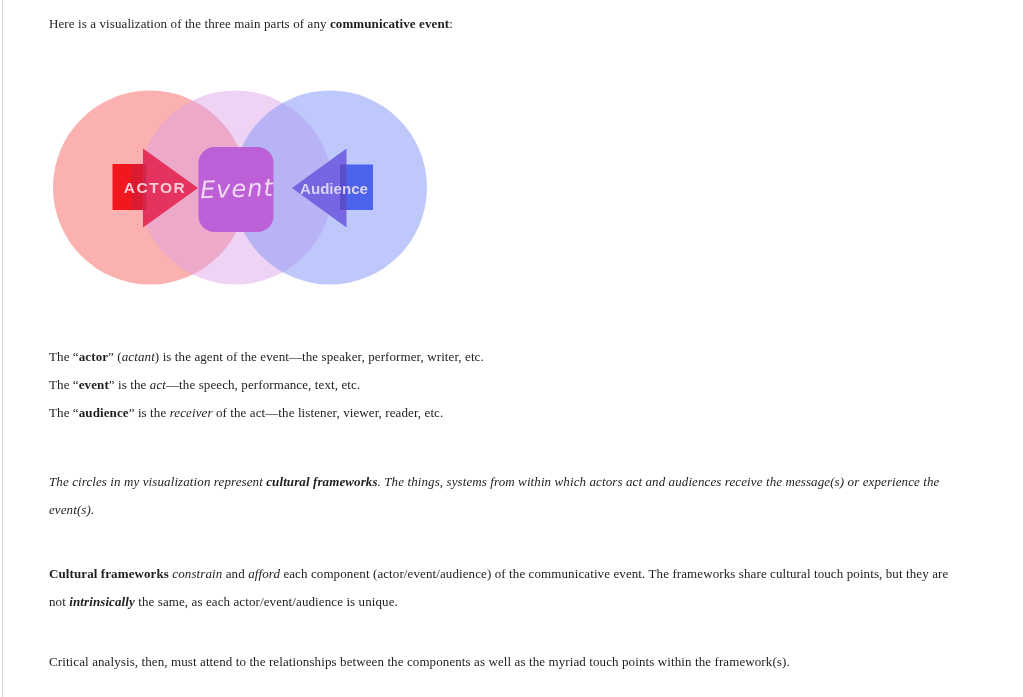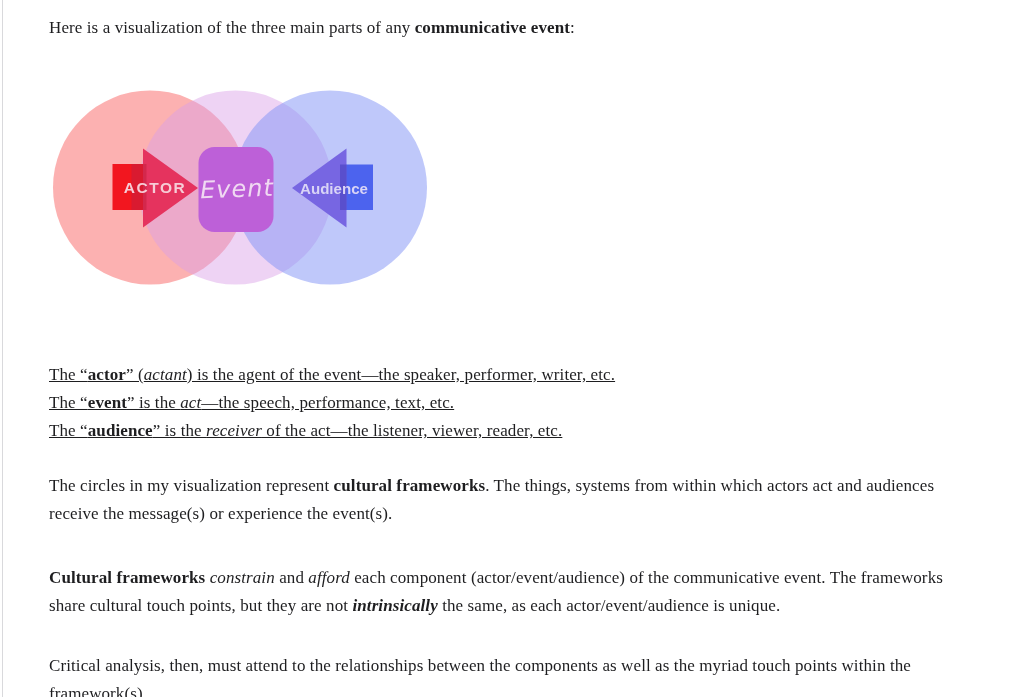--- a/index.html
+++ b/index.html
@@ -5,25 +5,25 @@
   html,body{margin:0;padding:0;}
   body{
     width:1023px;height:697px;position:relative;overflow:hidden;
     background:#ffffff;
     font-family:"Liberation Serif","DejaVu Serif",serif;
     color:#1e1e20;
   }
   .left-edge{position:absolute;left:2px;top:0;width:1px;height:697px;background:#d9d9dc;}
   .textblock{
     position:absolute;left:49px;width:916px;
-    font-size:17px;line-height:28px;letter-spacing:0.1px;
+    font-size:13px;line-height:28px;letter-spacing:0.1px;
   }
   #intro{top:-3px;}
-  #defs{top:344px;text-decoration:underline;}
-  #para-frameworks{top:455px;}
+  #defs{top:330px;}
+  #para-frameworks{top:455px;font-style:italic;}
   #para-cultural{top:547px;}
   #para-critical{top:635px;}
   #diagram{position:absolute;left:40px;top:72px;}
   .actor-label-text{
     font-family:"Liberation Sans","DejaVu Sans",sans-serif;
     font-weight:bold;font-size:15.5px;letter-spacing:1.5px;
   }
   .audience-label-text{
     font-family:"Liberation Sans","DejaVu Sans",sans-serif;
     font-weight:bold;font-size:15px;

